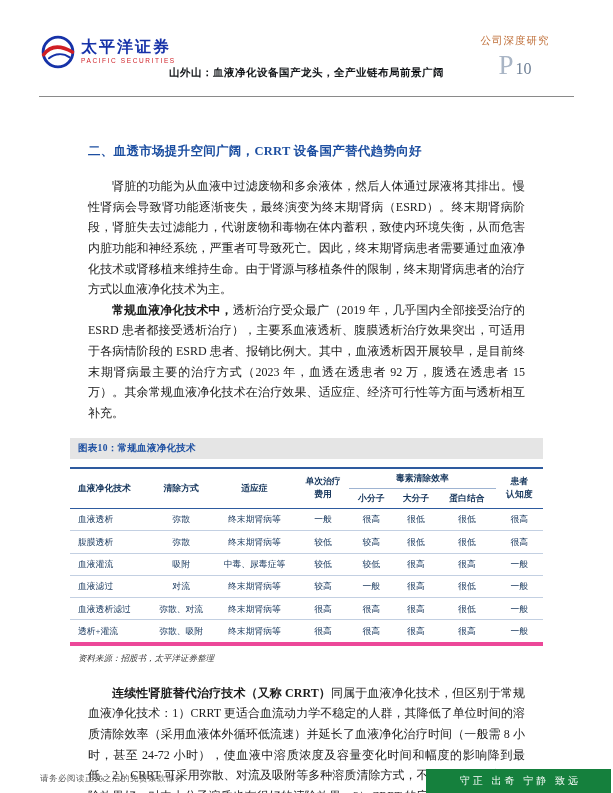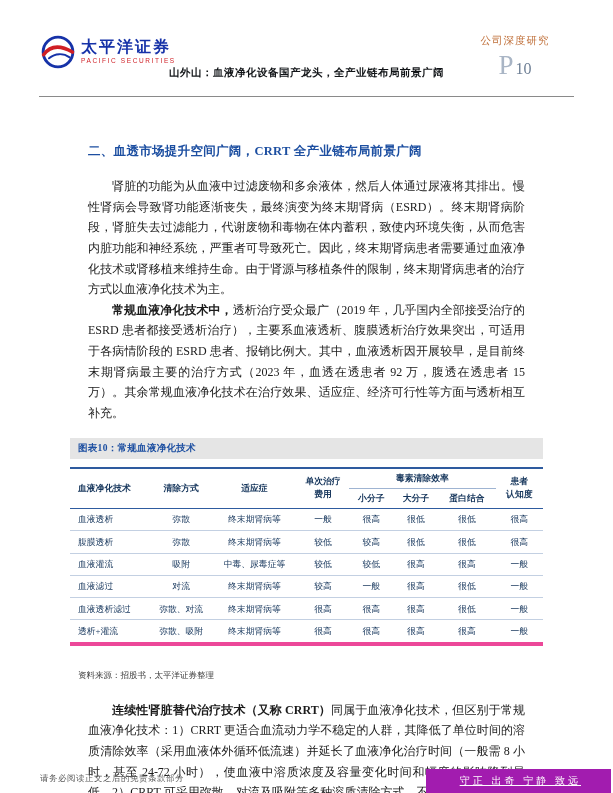--- a/index.html
+++ b/index.html
@@ -29,29 +29,29 @@
   
   .figure{margin:14px -18px 0 -18px;}
   .fig-title{background:#e5e5e5;color:#1d4fa1;font-weight:bold;font-size:9.5px;padding:4px 8px;letter-spacing:0.3px;}
   table.datatable{width:100%;border-collapse:collapse;font-size:8.8px;color:#16365c;margin-top:8px;}
   table.datatable th{font-weight:bold;padding:3px 2px;text-align:center;line-height:1.5;}
   table.datatable thead{border-top:2px solid #2e5b9f;border-bottom:1px solid #2e5b9f;}
   table.datatable .th-group{border-bottom:1px solid #9fb4d2;}
   table.datatable td{padding:4.5px 2px;text-align:center;border-bottom:1px solid #c3d0e2;line-height:1.4;}
   table.datatable tr:last-child td{border-bottom:4px solid #ec4899;margin-left:16px;}
   table.datatable td.col-tech, table.datatable th.col-tech{text-align:left;padding-left:8px;}
-  .source{font-size:8.5px;color:#3c3c3c;margin-top:24px;padding-left:8px;}
+  .source{font-size:8.5px;color:#3c3c3c;font-style:italic;margin-top:7px;padding-left:8px;}
   .after-figure{margin-top:18px !important;}
   
   .footer{position:absolute;left:0;right:2px;bottom:0;height:26px;}
   .disclaimer{position:absolute;left:40px;bottom:8px;font-size:8.5px;color:#5c5c5c;letter-spacing:0.5px;}
   .motto{
     position:absolute;right:0;bottom:0;height:24px;line-height:24px;
-    background:#a21caf;color:#ffffff;font-size:10px;letter-spacing:3px;
-    padding:0 30px 0 34px;font-family:"Liberation Sans","DejaVu Sans",sans-serif;text-decoration:underline;
+    background:#15803d;color:#ffffff;font-size:10px;letter-spacing:3px;
+    padding:0 30px 0 34px;font-family:"Liberation Sans","DejaVu Sans",sans-serif;
   }
 </style>
 </head>
 <body>
 
 <div class="page">
 
   <div class="header">
     <div class="logo">
       <span class="logo-mark">
@@ -70,21 +70,21 @@
       <div class="report-type">公司深度研究</div>
       <div class="page-no">
         <span class="p">P</span><span class="no">10</span>
       </div>
     </div>
     <div class="doc-title">山外山：血液净化设备国产龙头，全产业链布局前景广阔</div>
     <div class="header-rule"></div>
   </div>
 
   <div class="main">
-    <h2 class="section-title">二、血透市场提升空间广阔，CRRT 全产业链布局前景广阔</h2>
+    <h2 class="section-title">二、血透市场提升空间广阔，CRRT 设备国产替代趋势向好</h2>
 
     <p class="body"><span class="lead"></span><span>肾脏的功能为从血液中过滤废物和多余液体，然后人体通过尿液将其排出。慢性肾病会导致肾功能逐渐丧失，最终演变为终末期肾病（ESRD）。终末期肾病阶段，肾脏失去过滤能力，代谢废物和毒物在体内蓄积，致使内环境失衡，从而危害内脏功能和神经系统，严重者可导致死亡。因此，终末期肾病患者需要通过血液净化技术或肾移植来维持生命。由于肾源与移植条件的限制，终末期肾病患者的治疗方式以血液净化技术为主。</span></p>
 
     <p class="body"><span class="lead">常规血液净化技术中，</span><span>透析治疗受众最广（2019 年，几乎国内全部接受治疗的 ESRD 患者都接受透析治疗），主要系血液透析、腹膜透析治疗效果突出，可适用于各病情阶段的 ESRD 患者、报销比例大。其中，血液透析因开展较早，是目前终末期肾病最主要的治疗方式（2023 年，血透在透患者 92 万，腹透在透患者 15 万）。其余常规血液净化技术在治疗效果、适应症、经济可行性等方面与透析相互补充。</span></p>
 
     <div class="figure">
       <div class="fig-title">图表10：常规血液净化技术</div>
       <table class="datatable">
         <thead>
           <tr>

